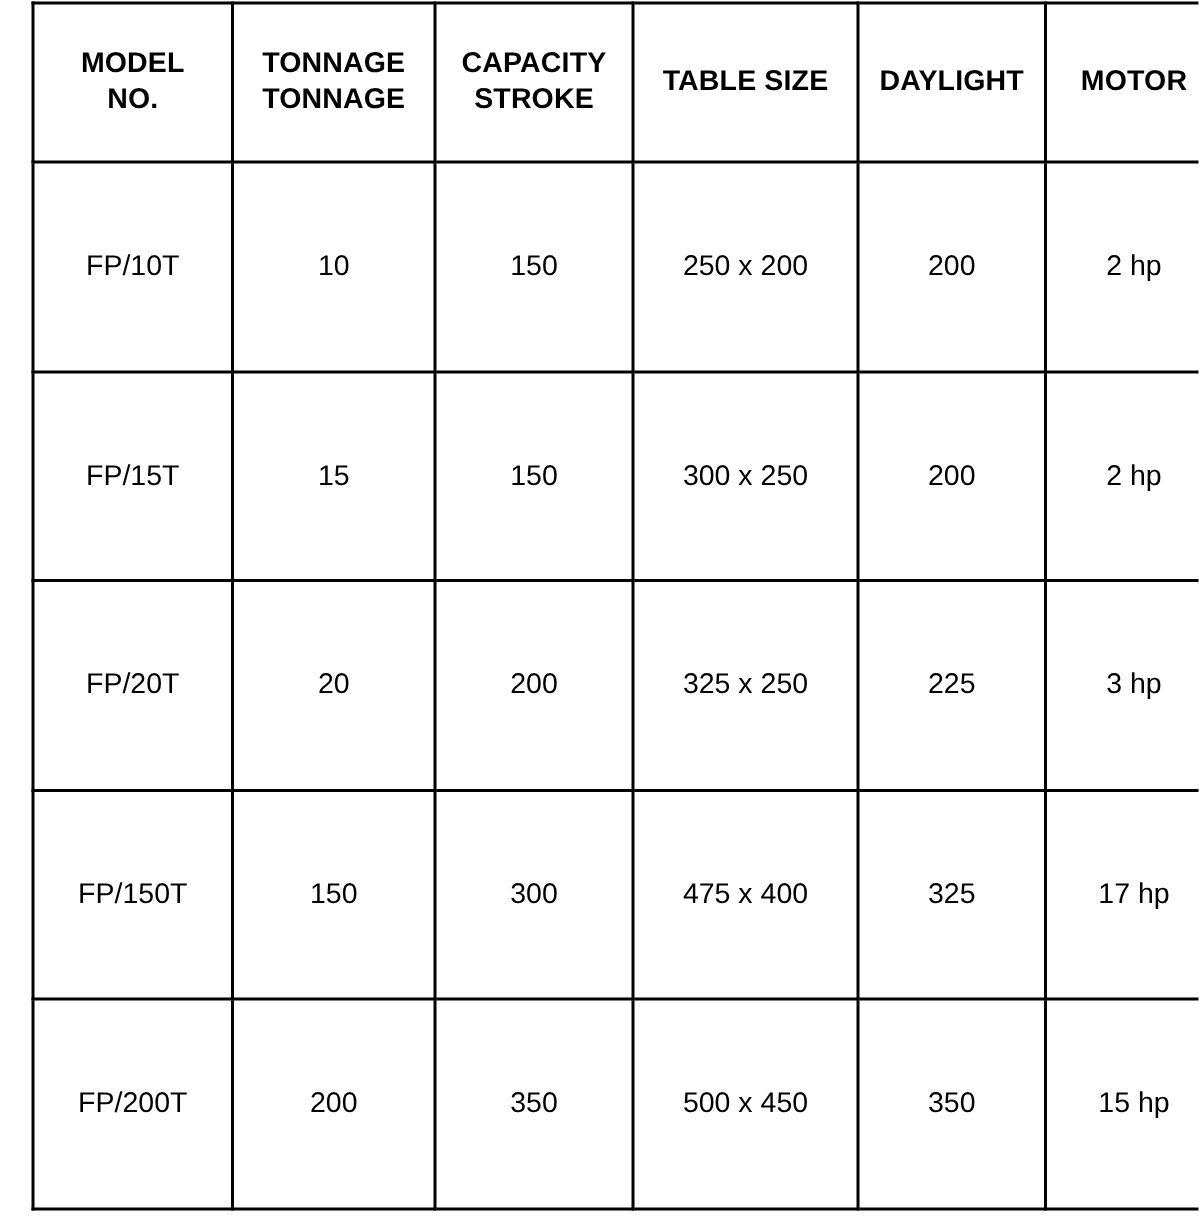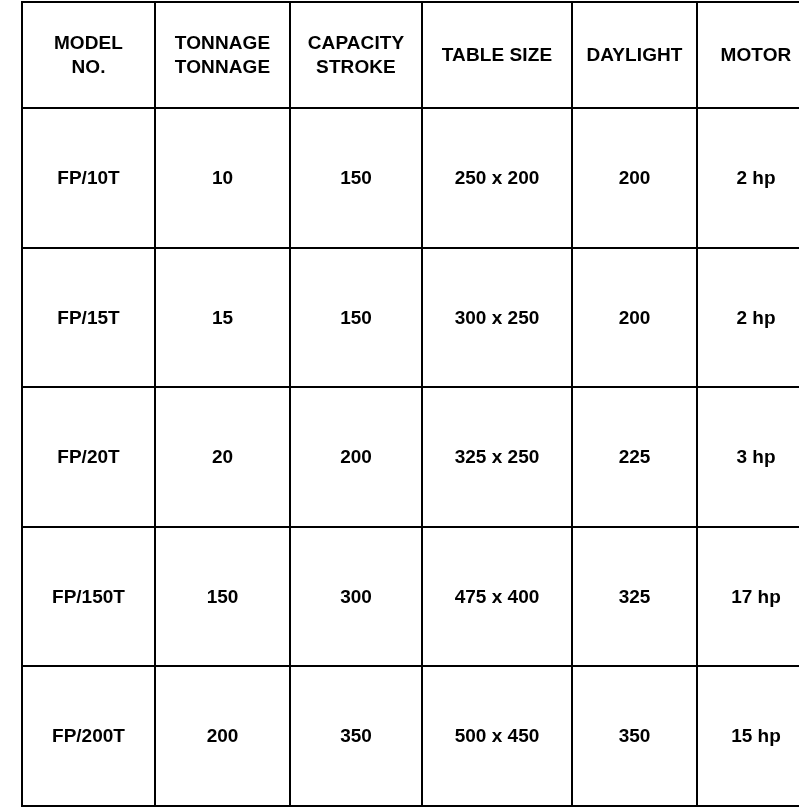--- a/index.html
+++ b/index.html
@@ -36,21 +36,21 @@
     padding: 2px 3px;
     line-height: 1.25;
   }
   table.spec-table thead th {
     font-weight: bold;
     font-size: 19px;
     letter-spacing: 0.1px;
     height: 100px;
   }
   table.spec-table tbody td {
-    font-weight: bold;
+    font-weight: normal;
     height: 77px;
   }
   
   col.c-model    { width: 133px; }
   col.c-tonnage  { width: 135px; }
   col.c-stroke   { width: 132px; }
   col.c-table    { width: 150px; }
   col.c-daylight { width: 125px; }
   col.c-motor    { width: 118px; }
 

